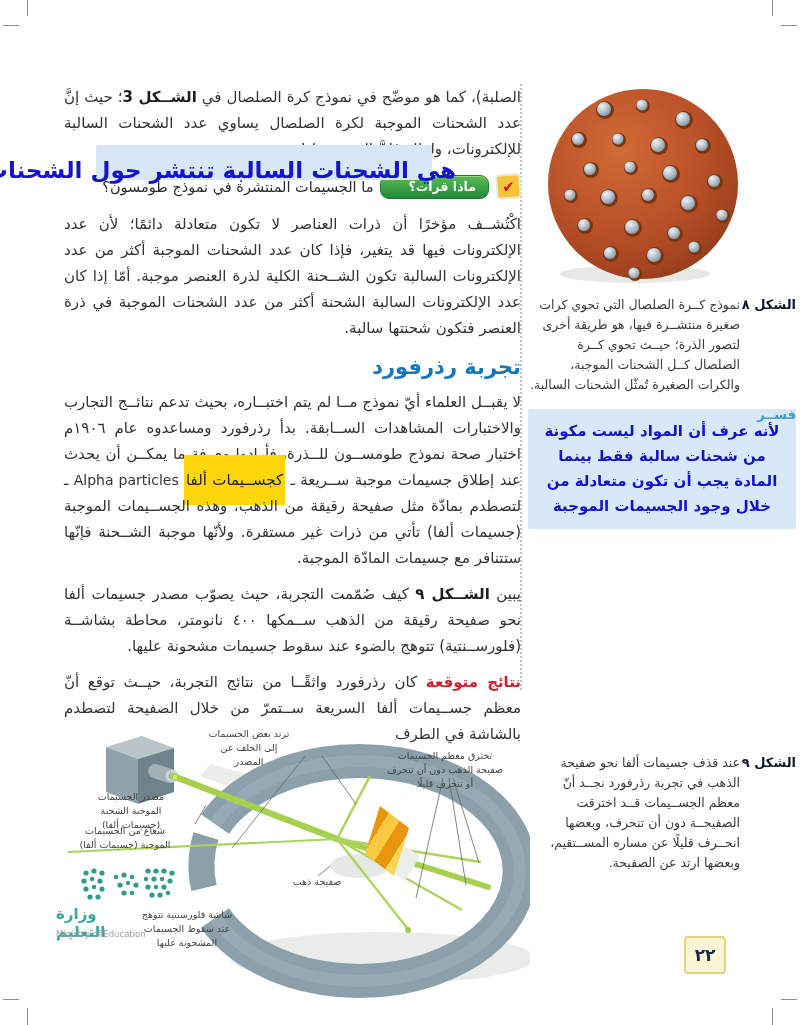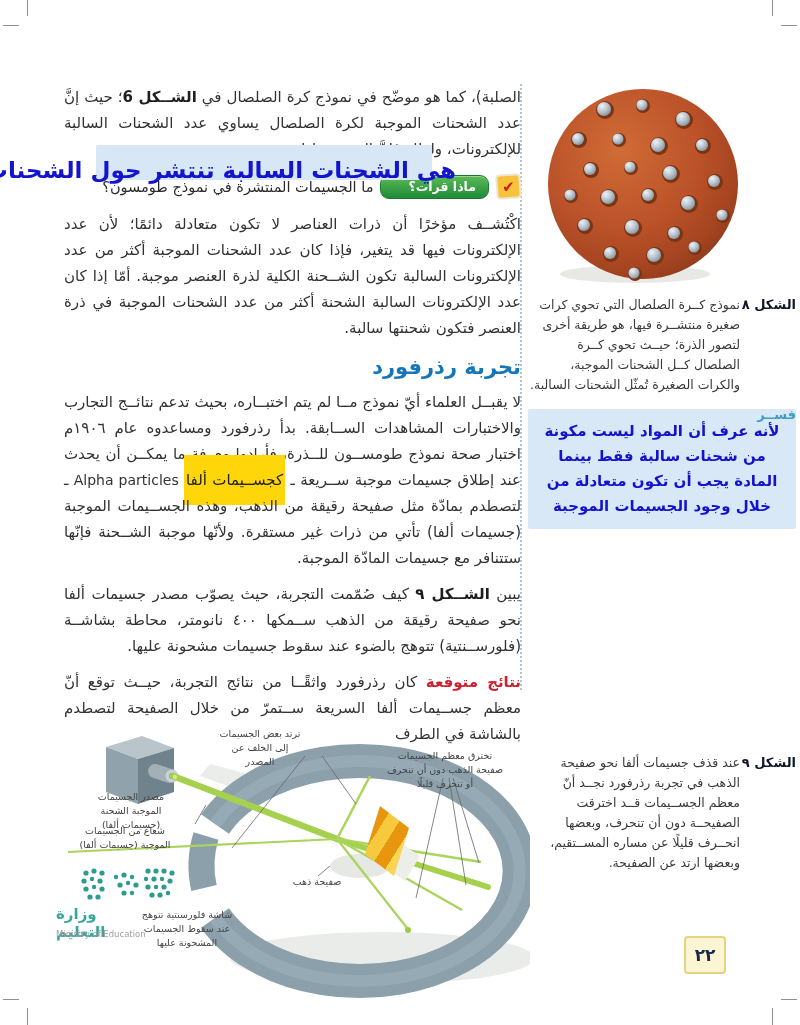--- a/index.html
+++ b/index.html
@@ -44,21 +44,21 @@
         color:#3a3a3a;text-align:right;}
   .figlabel{position:absolute;right:0;top:0;font-weight:bold;font-size:13px;color:#0f172a;}
   .figcap.explain{margin-top:10px;padding-right:44px;}
   .figlabel.teal{color:#3fa0c4;}
   .note{margin-top:14px;background:#d9e8f6;border-radius:2px;padding:10px 16px;
         font-size:15px;line-height:25px;font-weight:bold;color:#1313cd;text-align:center;}
   
   .diagram{position:absolute;left:60px;top:716px;width:470px;height:292px;}
   .dlabel{position:absolute;font-size:9.5px;line-height:1.45;color:#424242;
         text-align:center;direction:rtl;}
-  .dl-bounce{left:216px;top:727px;width:88px;}
+  .dl-bounce{left:205px;top:727px;width:88px;}
   .dl-through{left:383px;top:749px;width:124px;}
   .dl-source{left:84px;top:790px;width:94px;}
   .dl-beam{left:74px;top:824px;width:102px;}
   .dl-foil{left:290px;top:875px;width:54px;}
   .dl-screen{left:138px;top:908px;width:98px;}
   
   .logo-dots{position:absolute;left:80px;top:867px;}
   .logo-ar{position:absolute;left:56px;top:905px;width:92px;font-size:15px;
         font-weight:bold;color:#3aa79b;text-align:left;direction:rtl;}
   .logo-en{position:absolute;left:56px;top:929px;font-size:8.5px;color:#9aa0a4;
@@ -79,21 +79,21 @@
   <span class="crop" style="left:772px;top:0;width:1px;height:16px;"></span>
   <span class="crop" style="left:781px;top:25px;width:16px;height:1px;"></span>
   <span class="crop" style="left:3px;top:999px;width:16px;height:1px;"></span>
   <span class="crop" style="left:27px;top:1008px;width:1px;height:17px;"></span>
   <span class="crop" style="left:781px;top:999px;width:16px;height:1px;"></span>
   <span class="crop" style="left:772px;top:1008px;width:1px;height:17px;"></span>
 
   <div class="sep"></div>
 
   <div class="body-col">
-    <p class="para"><span>الصلبة)، كما هو موضّح في نموذج كرة الصلصال في </span><b class="figref">الشــكل 6</b><span>؛ حيث إنَّ عدد الشحنات الموجبة لكرة الصلصال يساوي عدد الشحنات السالبة للإلكترونات، ولذلك فإنَّ الذرة متعادلة.</span></p>
+    <p class="para"><span>الصلبة)، كما هو موضّح في نموذج كرة الصلصال في </span><b class="figref">الشــكل 3</b><span>؛ حيث إنَّ عدد الشحنات الموجبة لكرة الصلصال يساوي عدد الشحنات السالبة للإلكترونات، ولذلك فإنَّ الذرة متعادلة.</span></p>
 
     <div class="whatread-row">
       <span class="check-icon">✔</span>
       <span class="wr-badge">ماذا قرأت؟</span>
       <span class="wr-q">ما الجسيمات المنتشرة في نموذج طومسون؟</span>
     </div>
 
     <p class="para">اكْتُشــف مؤخرًا أن ذرات العناصر لا تكون متعادلة دائمًا؛ لأن عدد الإلكترونات فيها قد يتغير، فإذا كان عدد الشحنات الموجبة أكثر من عدد الإلكترونات السالبة تكون الشــحنة الكلية لذرة العنصر موجبة. أمّا إذا كان عدد الإلكترونات السالبة الشحنة أكثر من عدد الشحنات الموجبة في ذرة العنصر فتكون شحنتها سالبة.</p>
 
     <h2 class="sec-head">تجربة رذرفورد</h2>

